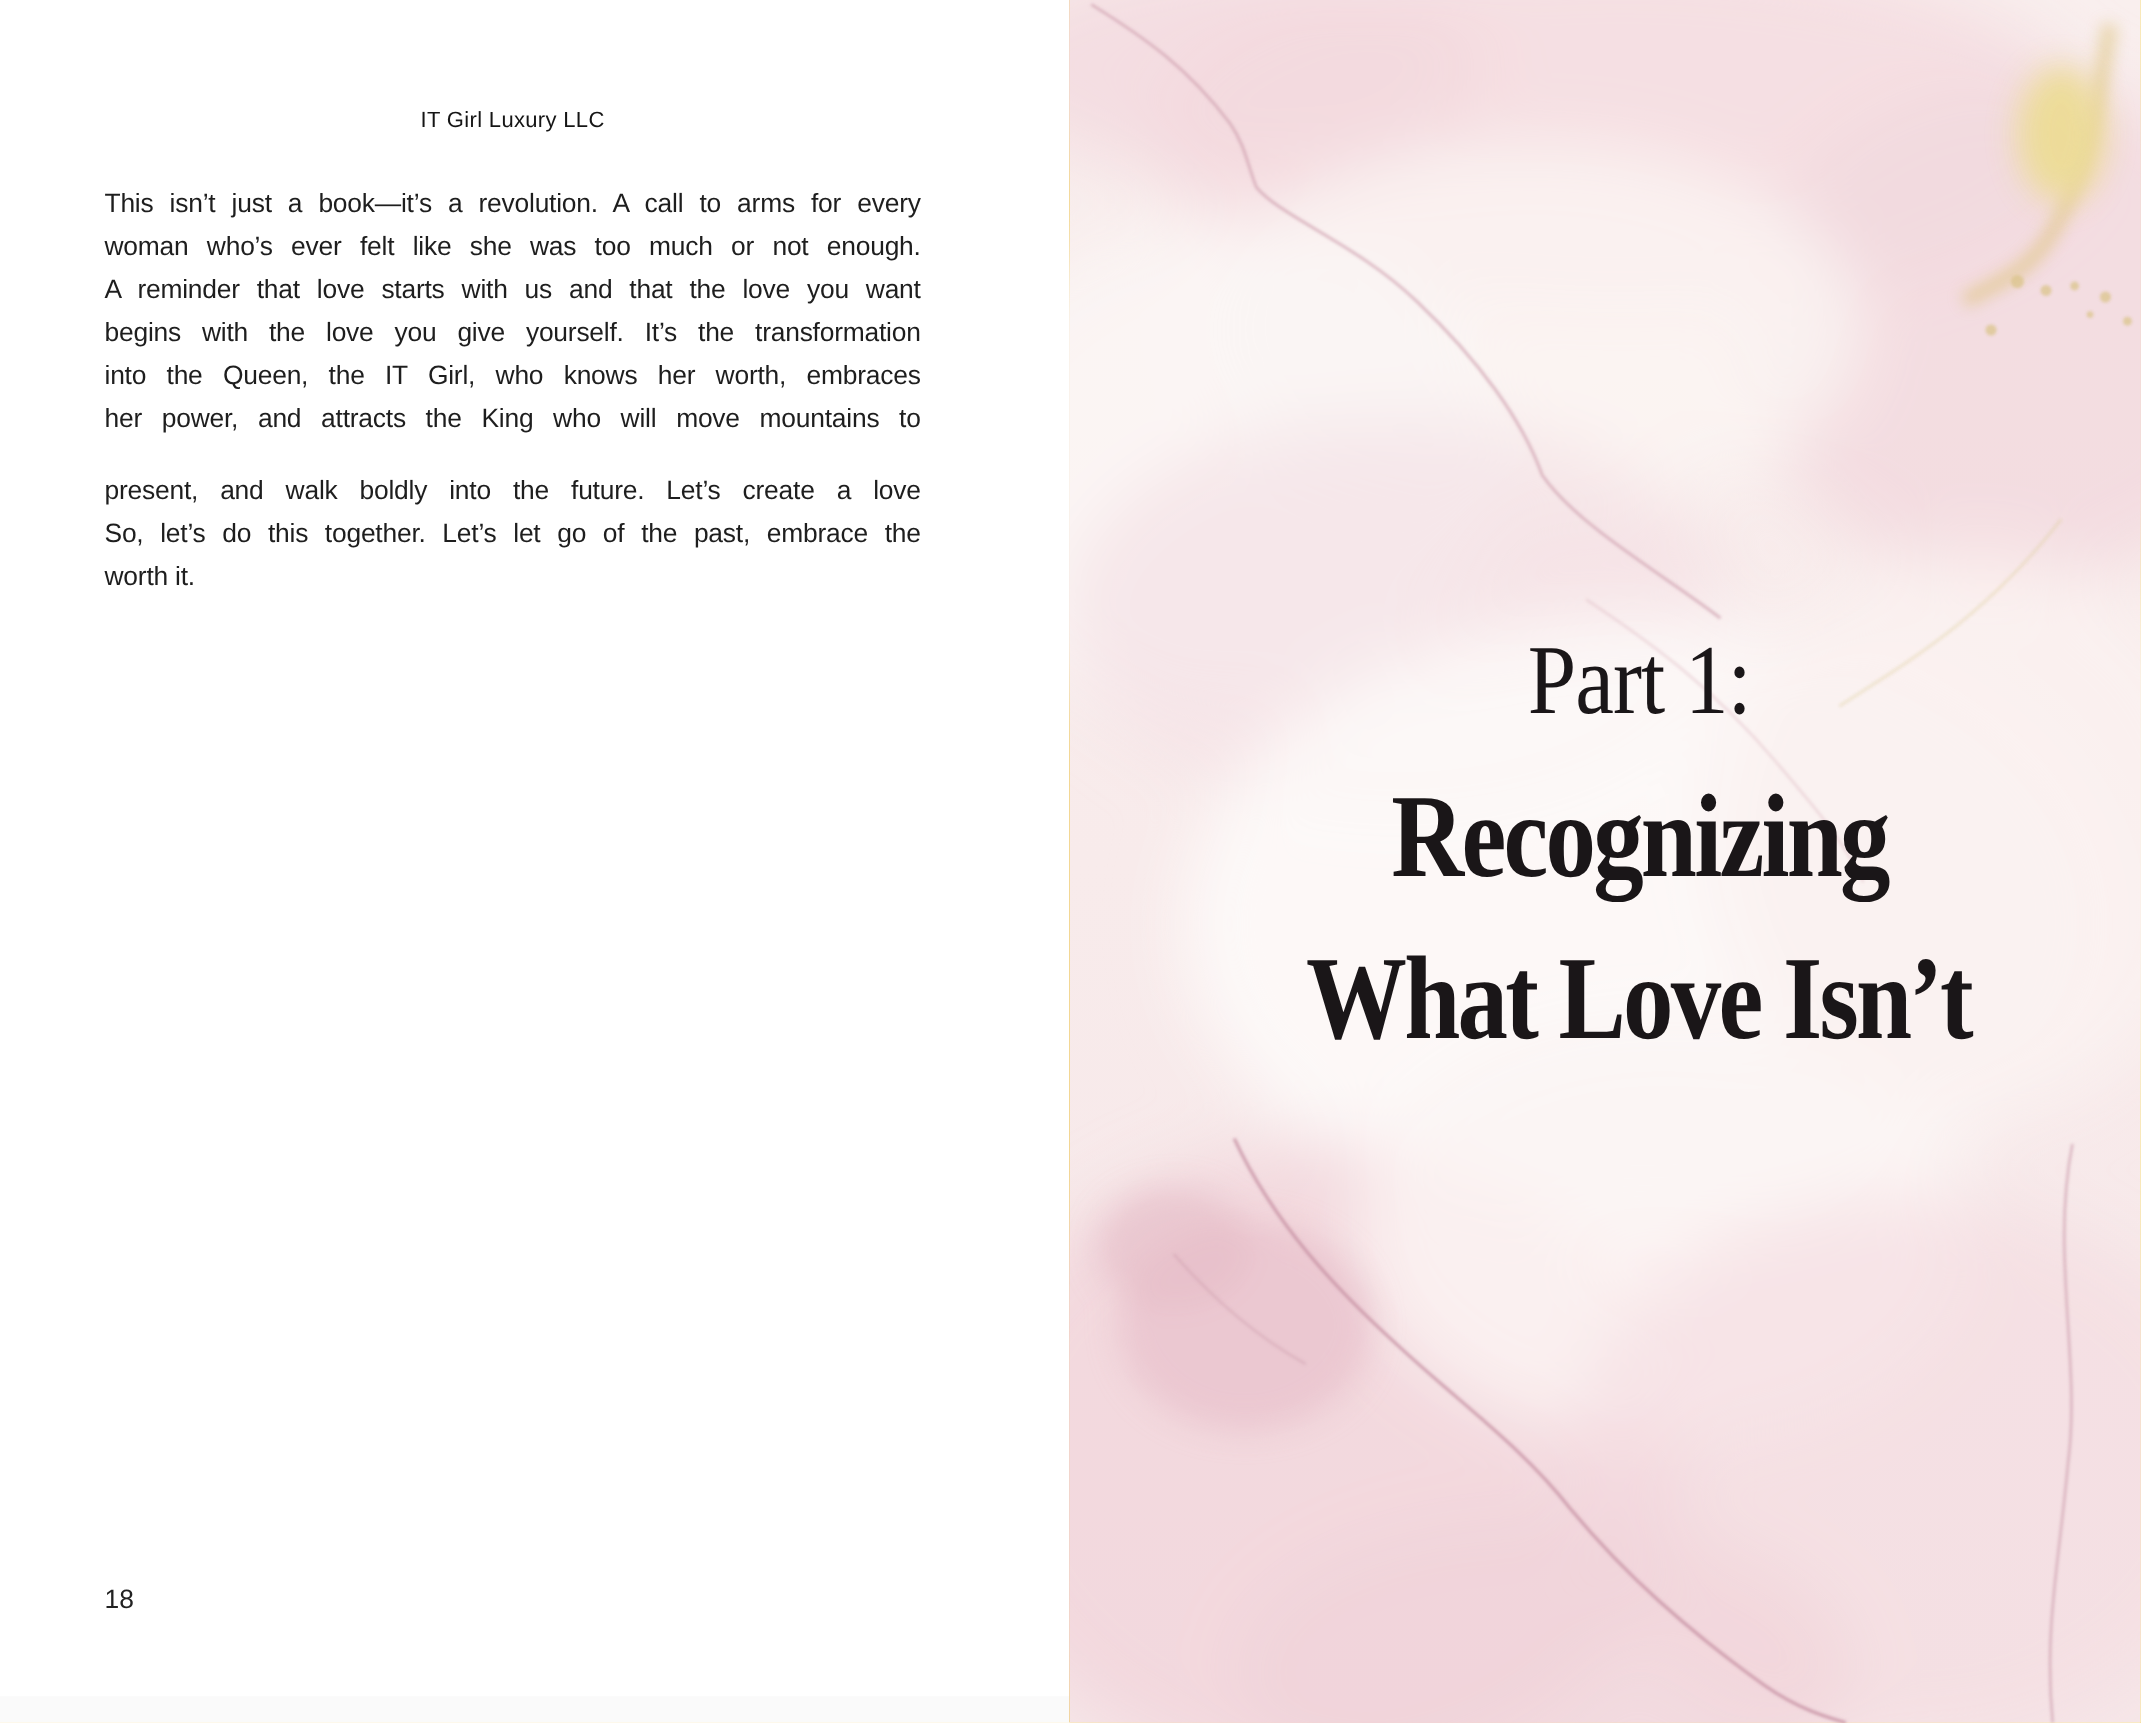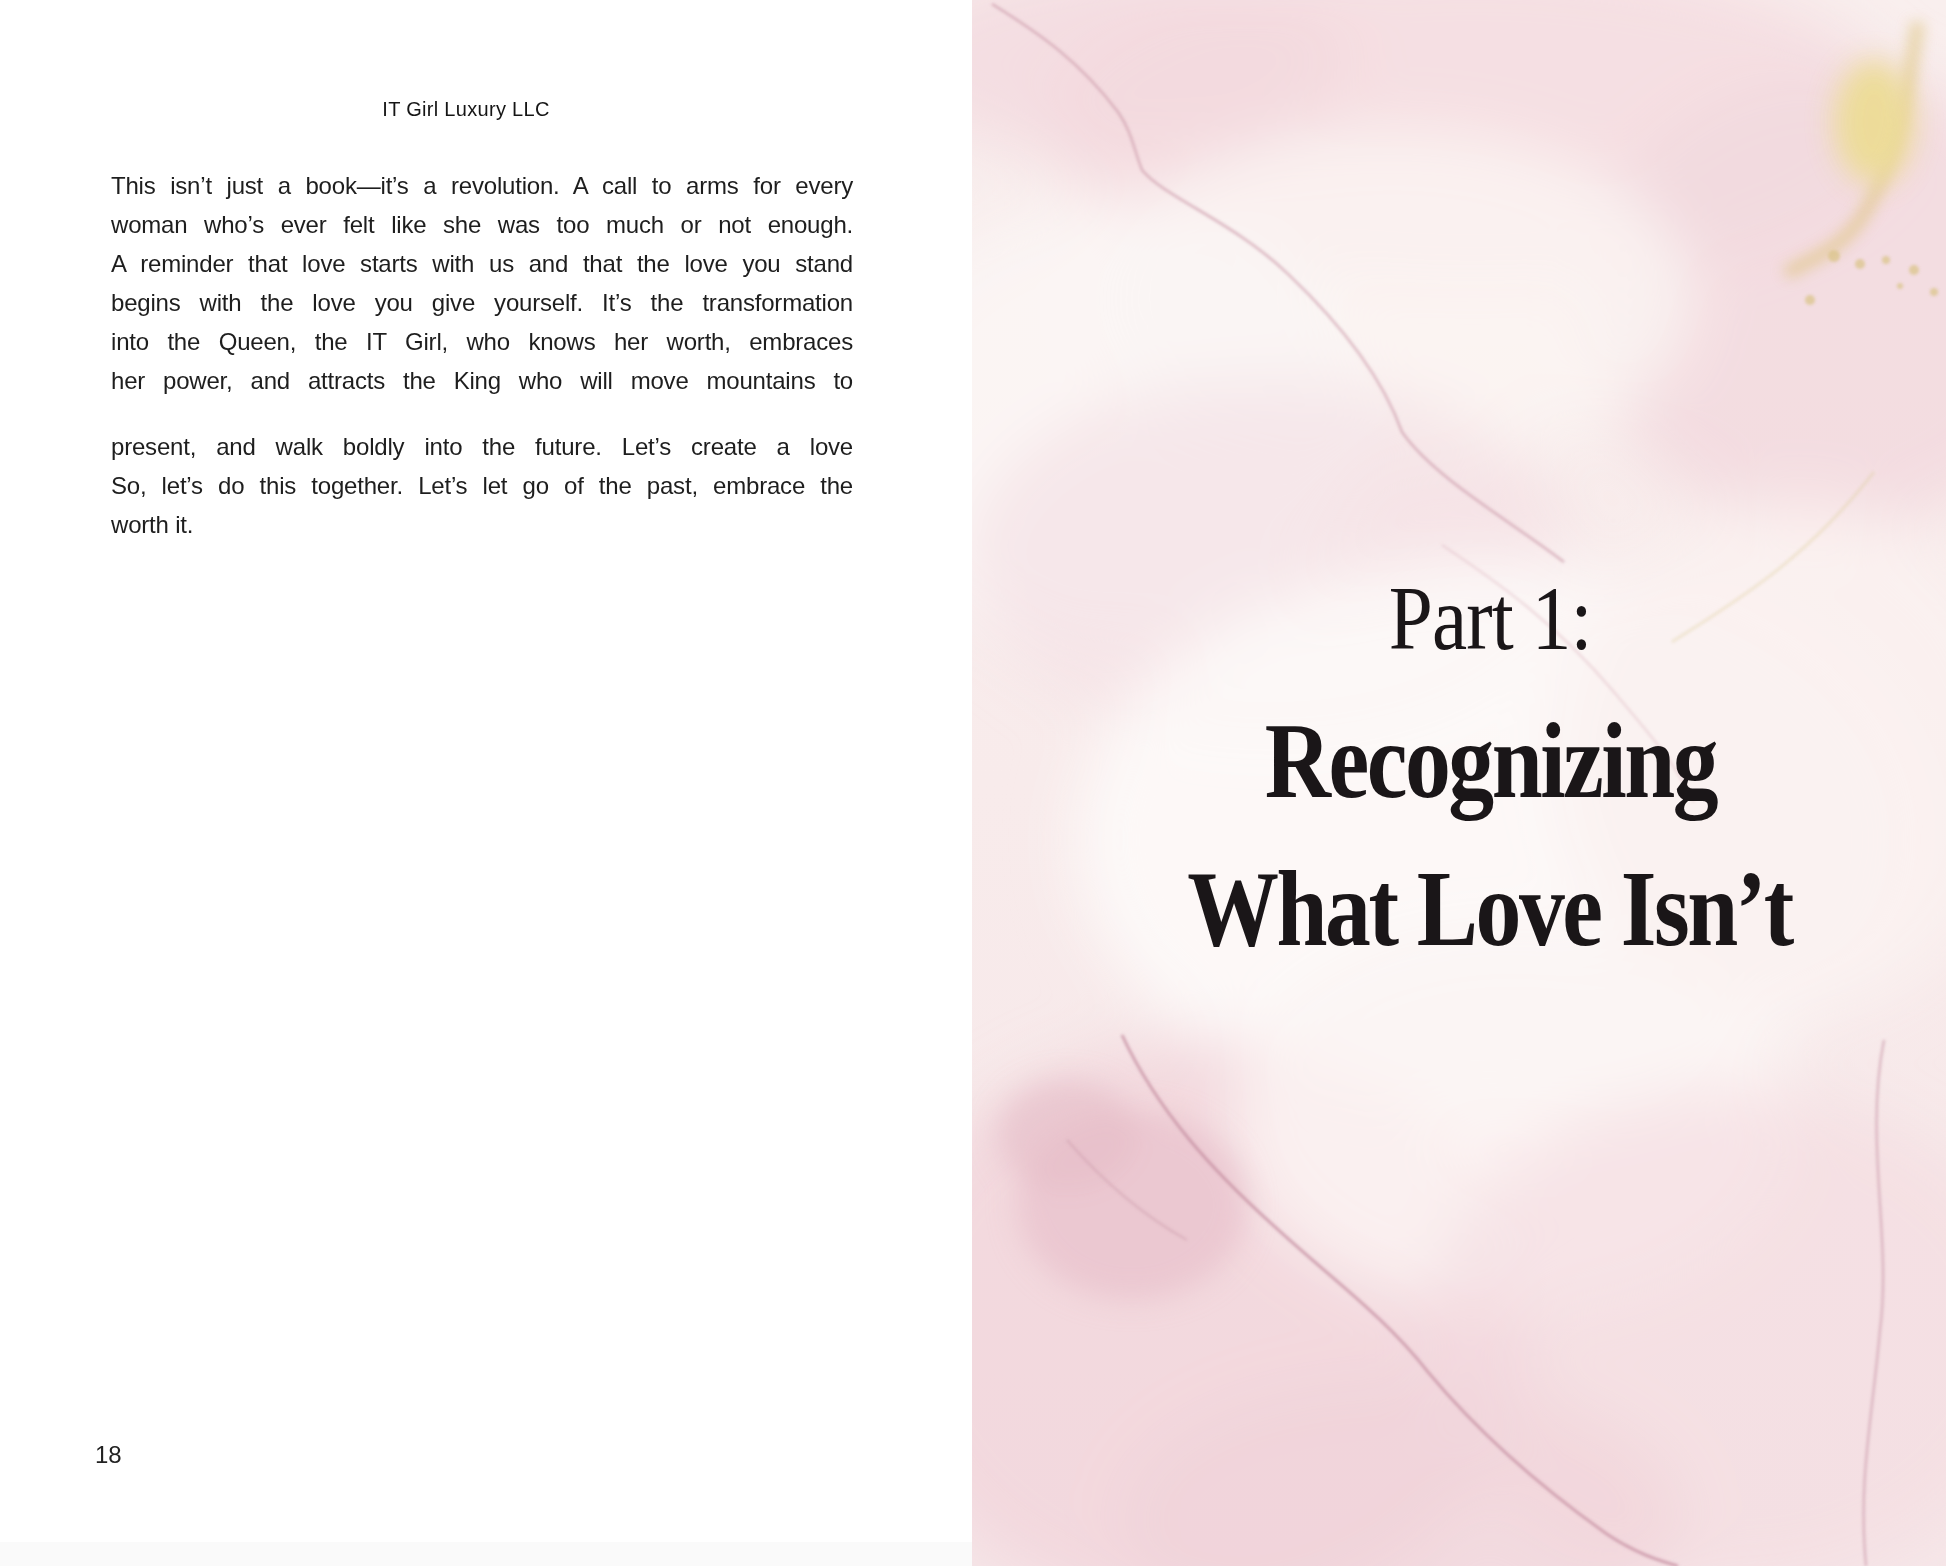--- a/index.html
+++ b/index.html
@@ -24,21 +24,21 @@
     left: 95px; top: 96px;
     width: 742px;
     text-align: center;
     font-size: 20px;
     line-height: 26px;
     letter-spacing: 0.3px;
     color: #151515;
   }
   .body-col {
     position: absolute;
-    left: 111px; top: 166px;
+    left: 95px; top: 166px;
     width: 742px;
     color: #1e1e1e;
     font-size: 24px;
     line-height: 39px;
     letter-spacing: -0.2px;
   }
   .para { margin: 0 0 27px 0; }
   .tline {
     text-align: justify;
     text-align-last: justify;
@@ -107,21 +107,21 @@
 
 <div class="spread">
 
   <section class="page-left">
     <div class="running-header">IT Girl Luxury LLC</div>
 
     <div class="body-col">
       <div class="para">
           <div class="tline">This isn’t just a book—it’s a revolution. A call to arms for every</div>
           <div class="tline">woman who’s ever felt like she was too much or not enough.</div>
-          <div class="tline">A reminder that love starts with us and that the love you stand</div>
+          <div class="tline">A reminder that love starts with us and that the love you want</div>
           <div class="tline">begins with the love you give yourself. It’s the transformation</div>
           <div class="tline">into the Queen, the IT Girl, who knows her worth, embraces</div>
           <div class="tline">her power, and attracts the King who will move mountains to</div>
         </div>
       <div class="para">
           <div class="tline">present, and walk boldly into the future. Let’s create a love</div>
           <div class="tline">So, let’s do this together. Let’s let go of the past, embrace the</div>
           <div class="tline tline-last">worth it.</div>
         </div>
     </div>

